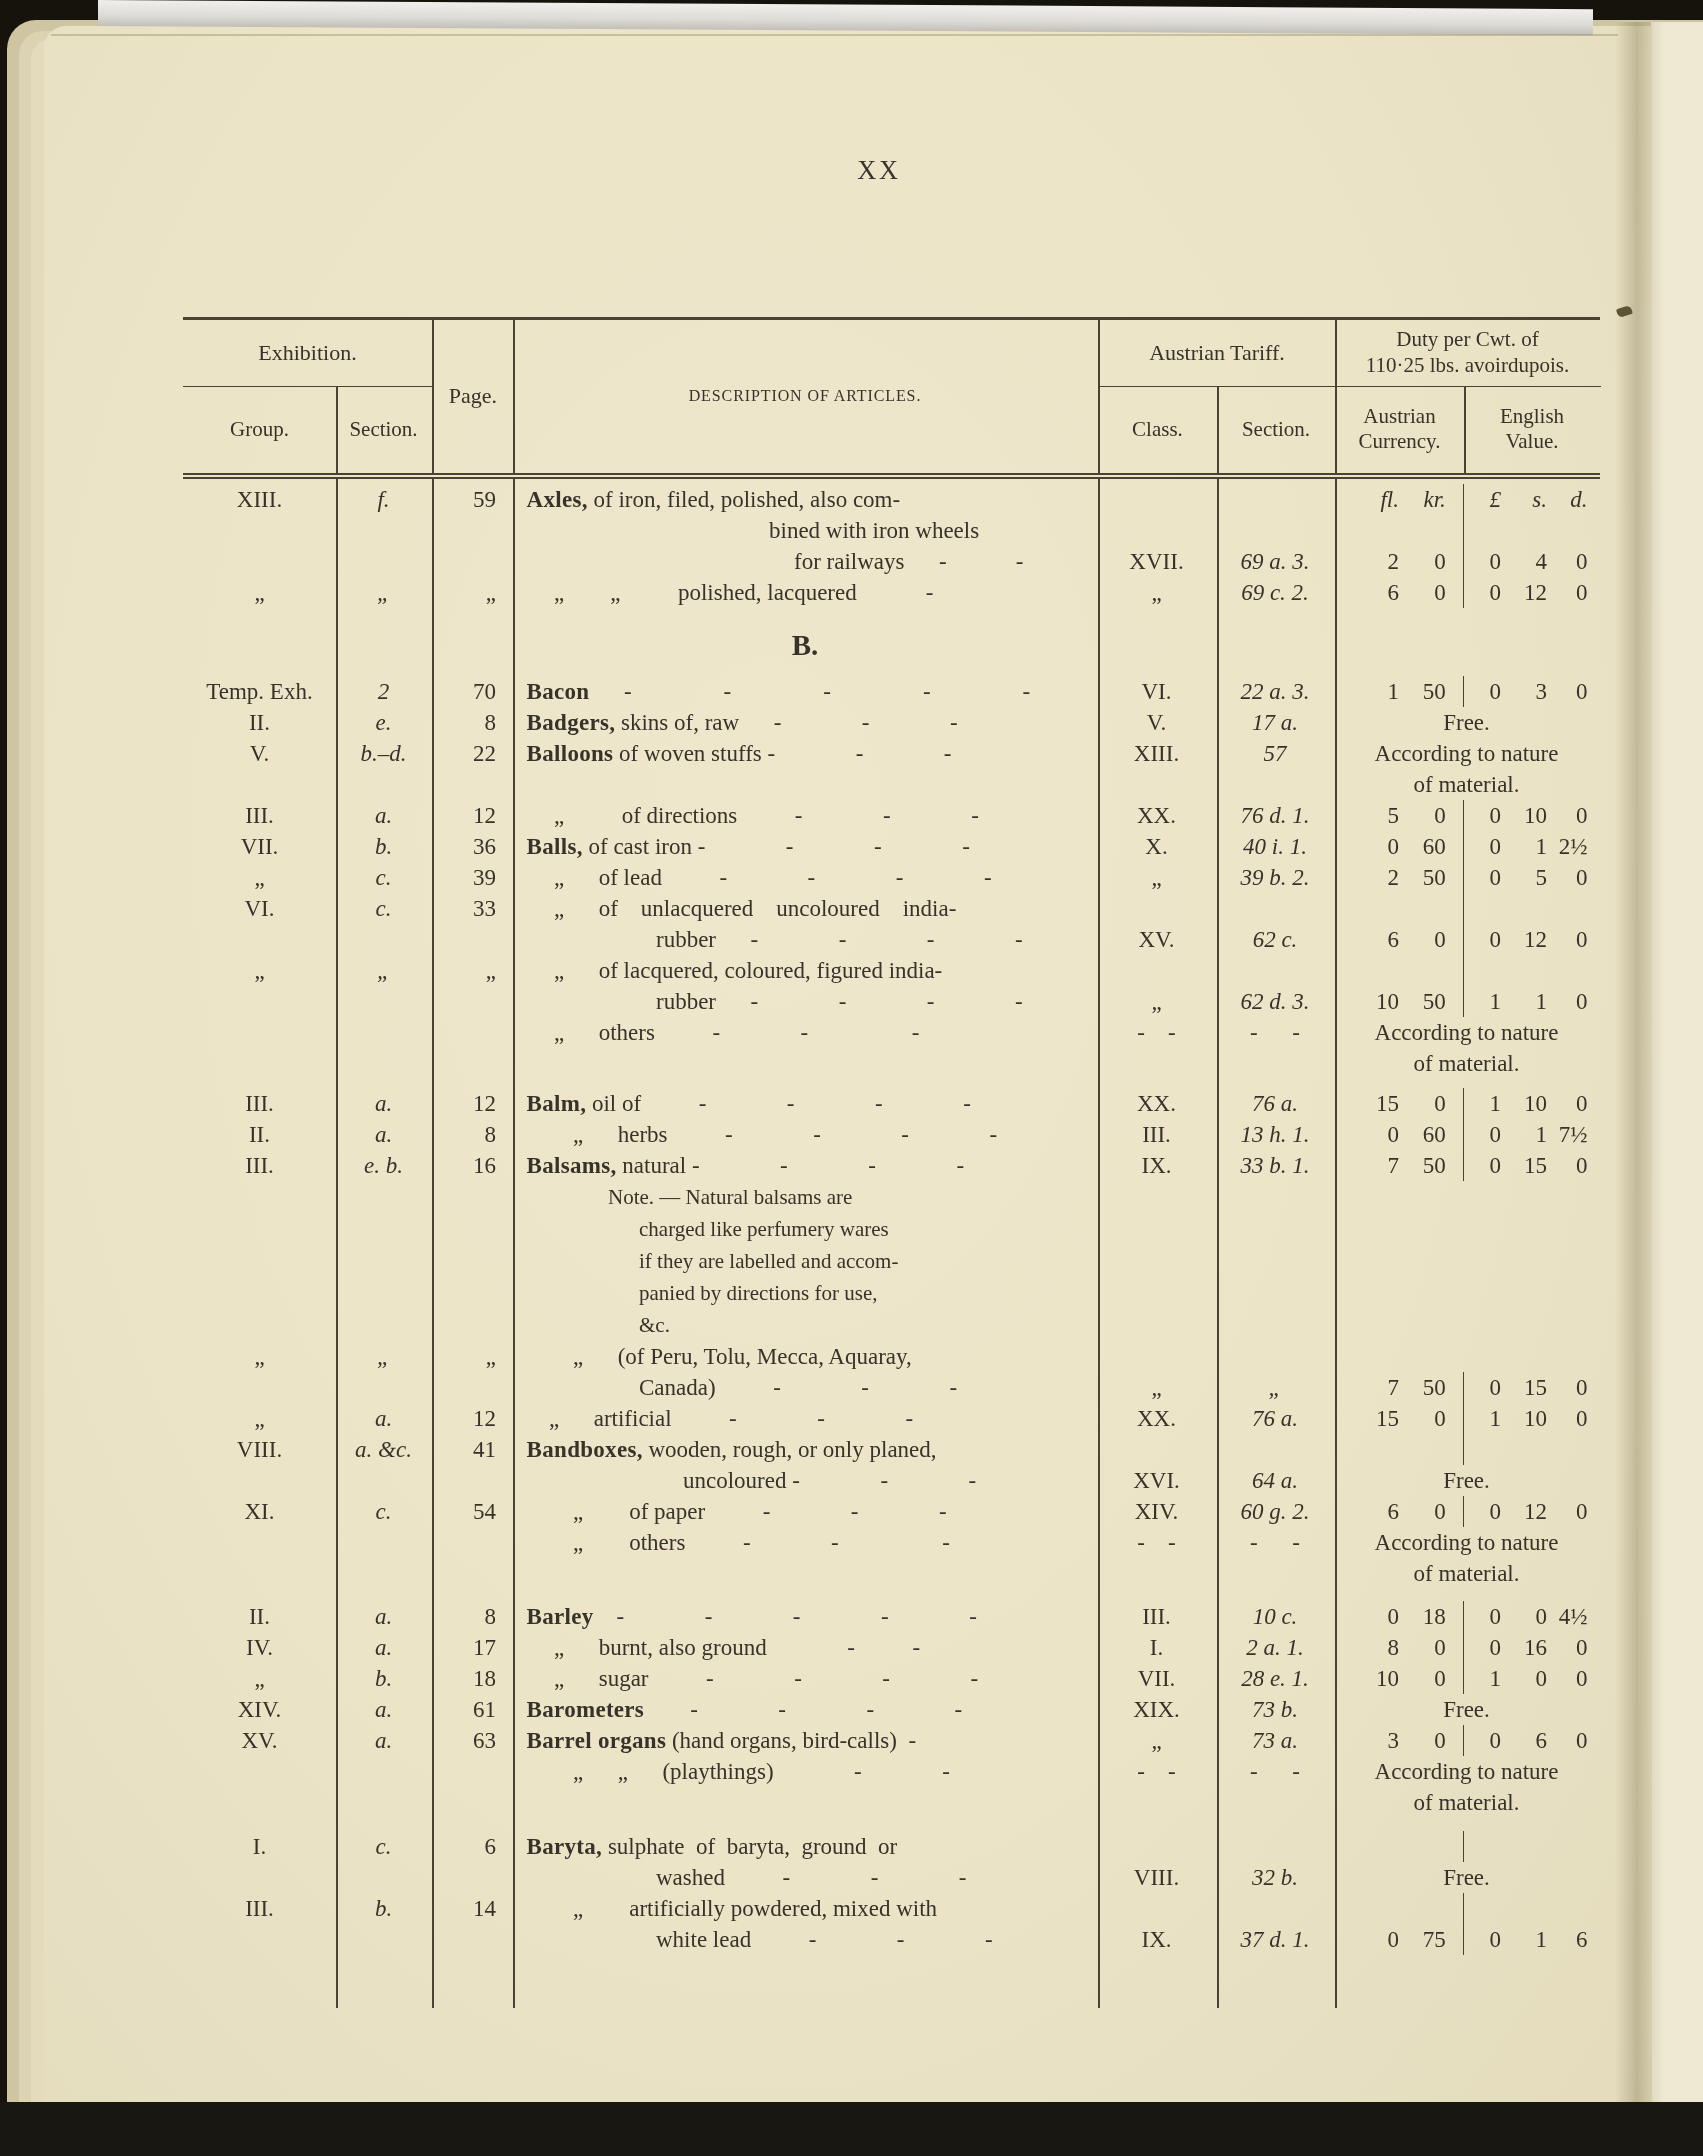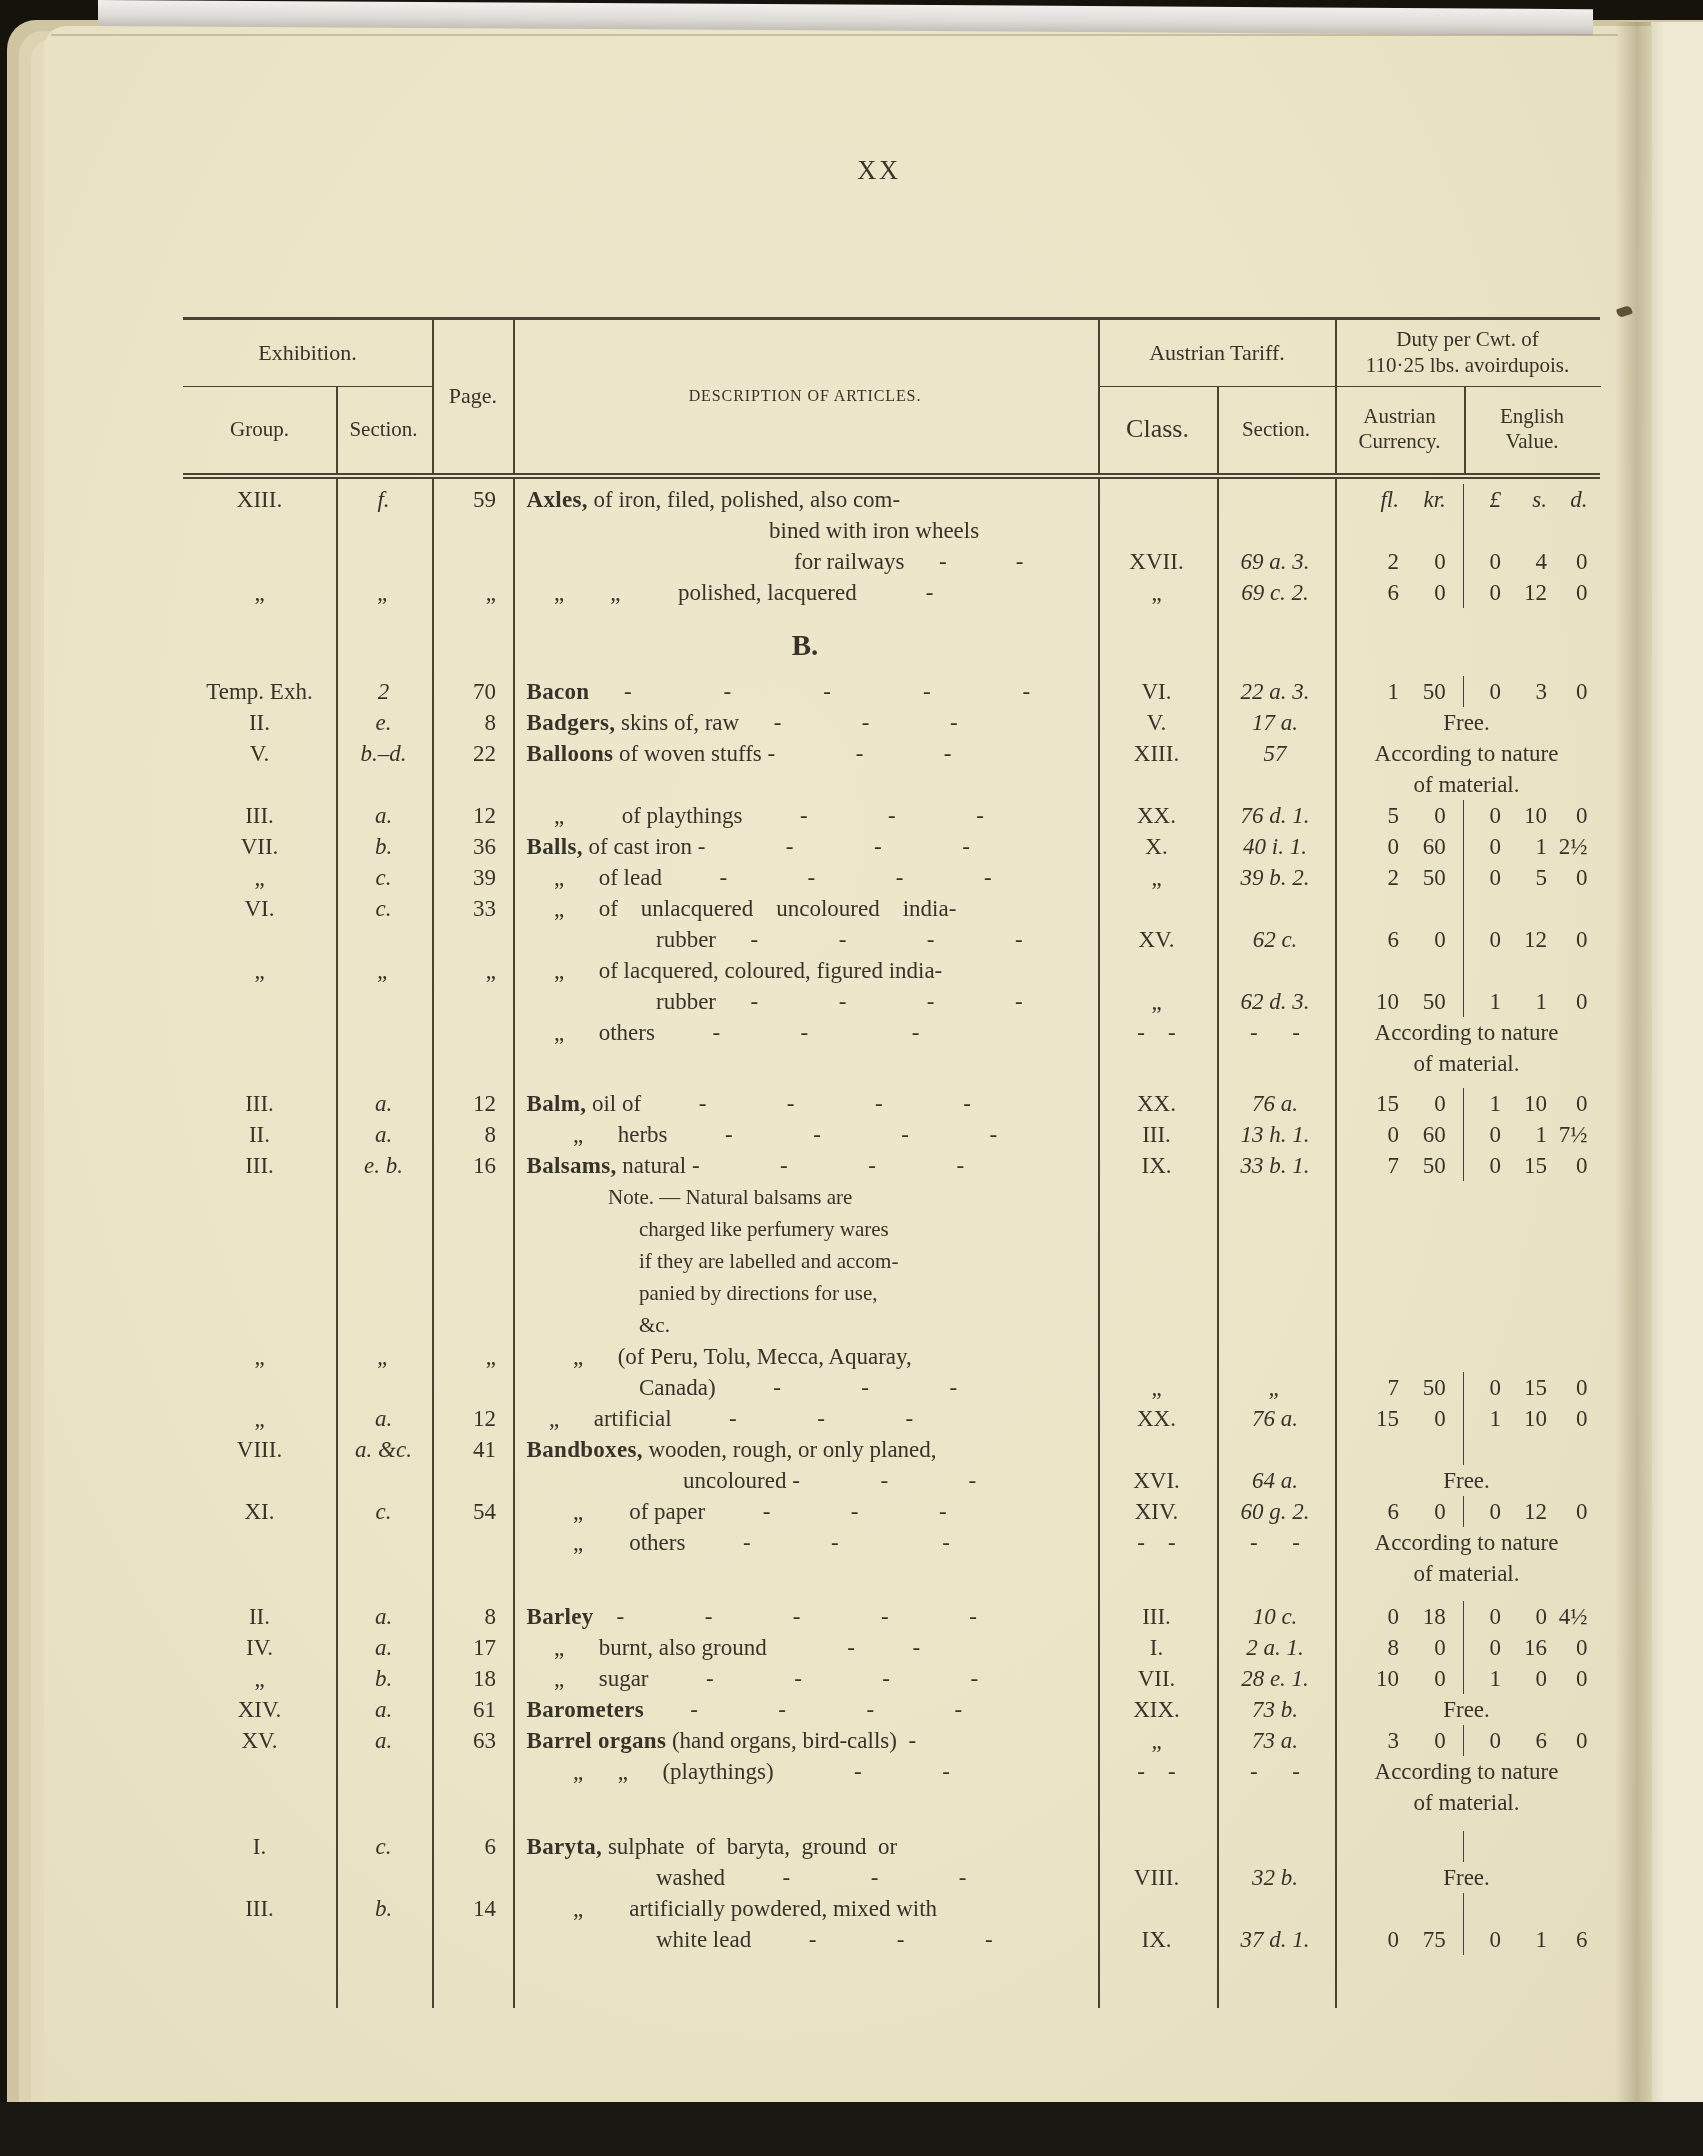--- a/index.html
+++ b/index.html
@@ -38,21 +38,21 @@
   
   .table{position:absolute;left:139px;top:291px;width:1417px;}
   .thead{position:relative;height:153px;border-top:3.4px solid var(--rule);border-bottom:6.8px double var(--rule);}
   .thead .hc{position:absolute;display:flex;flex-direction:column;align-items:center;justify-content:center;text-align:center;}
   .h-exh{left:0;top:0;width:249px;height:66px;font-size:22px;}
   .h-group{left:0;top:66px;width:153px;height:87px;font-size:21px;}
   .h-gsec{left:153px;top:66px;width:95px;height:87px;font-size:21px;}
   .h-page{left:249px;top:0;width:82px;height:153px;font-size:22px;}
   .h-desc{left:330px;top:0;width:584px;height:153px;font-size:16px;letter-spacing:0.9px;}
   .h-tariff{left:915px;top:0;width:238px;height:66px;font-size:22px;}
-  .h-class{left:915px;top:66px;width:119px;height:87px;font-size:26px;}
+  .h-class{left:915px;top:66px;width:119px;height:87px;font-size:21px;}
   .h-tsec{left:1034px;top:66px;width:118px;height:87px;font-size:21px;}
   .h-duty{left:1152px;top:0;width:265px;height:66px;font-size:21px;line-height:25.6px;}
   .h-aucur{left:1152px;top:66px;width:129px;height:87px;font-size:21px;line-height:25px;}
   .h-engval{left:1281px;top:66px;width:136px;height:87px;font-size:21px;line-height:25px;}
   .vl{position:absolute;width:1.7px;background:var(--rule);}
   .hl{position:absolute;height:1.7px;background:var(--rule);}
   .thead .v-full{top:0;height:153px;}
   .thead .v-half{top:66px;height:87px;}
   .hl.sub-exh{left:0;top:66px;width:249px;}
   .hl.sub-right{left:915px;top:66px;width:503px;}
@@ -265,21 +265,21 @@
           <div class="c cls"></div>
           <div class="c ts"></div>
           <div class="c duty">
             <div class="span">of material.</div>
           </div>
         </div>
         <div class="tr">
           <div class="c g">III.</div>
           <div class="c s">a.</div>
           <div class="c p">12</div>
-          <div class="c d"><span class="dw" style="margin-left: 41px;"><span>„   of playthings   -    -    -</span></span></div>
+          <div class="c d"><span class="dw" style="margin-left: 41px;"><span>„   of directions   -    -    -</span></span></div>
           <div class="c cls">XX.</div>
           <div class="c ts">76 d. 1.</div>
           <div class="c duty">
             <div class="au">
               <span class="n fl">5</span>
               <span class="n kr">0</span>
             </div>
             <div class="en dvd">
               <span class="n pl">0</span>
               <span class="n ps">10</span>

